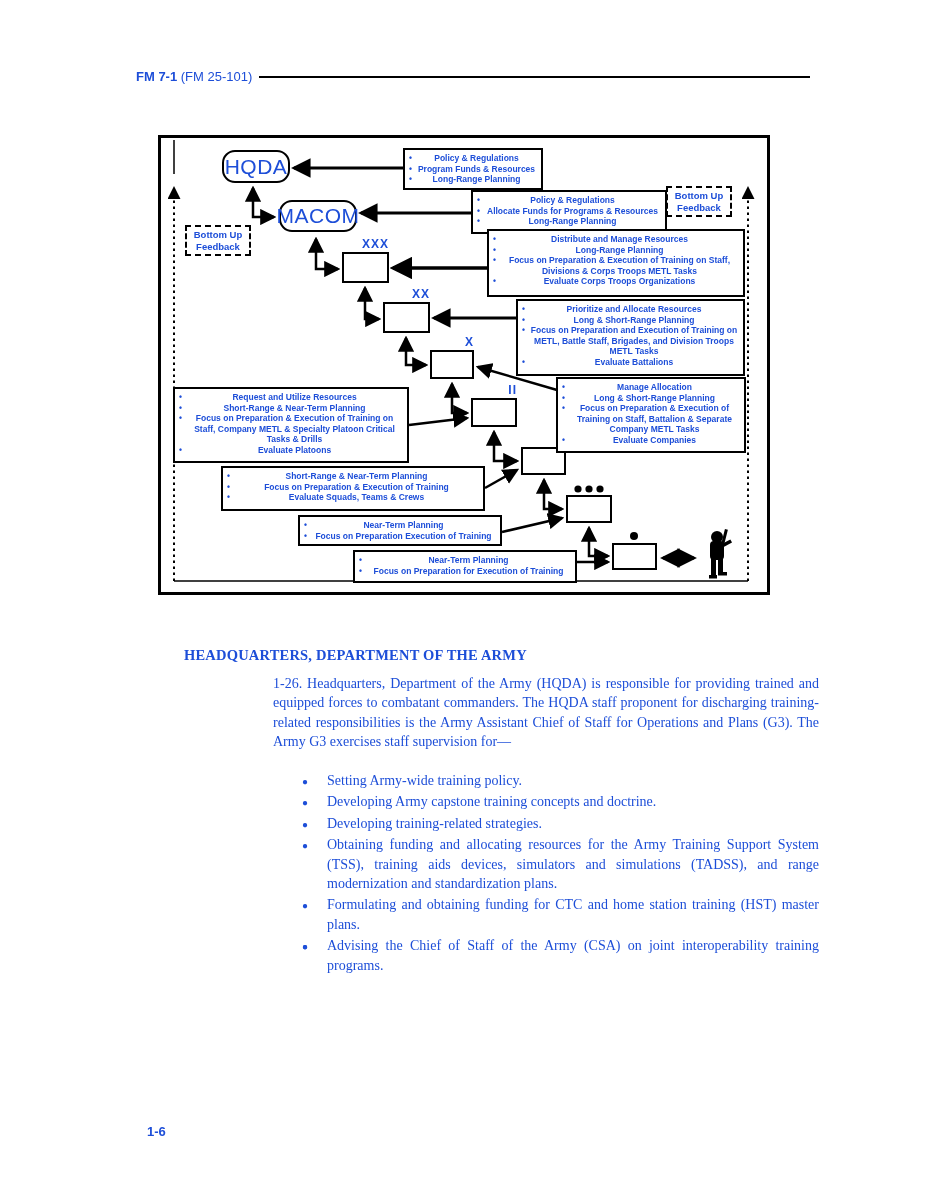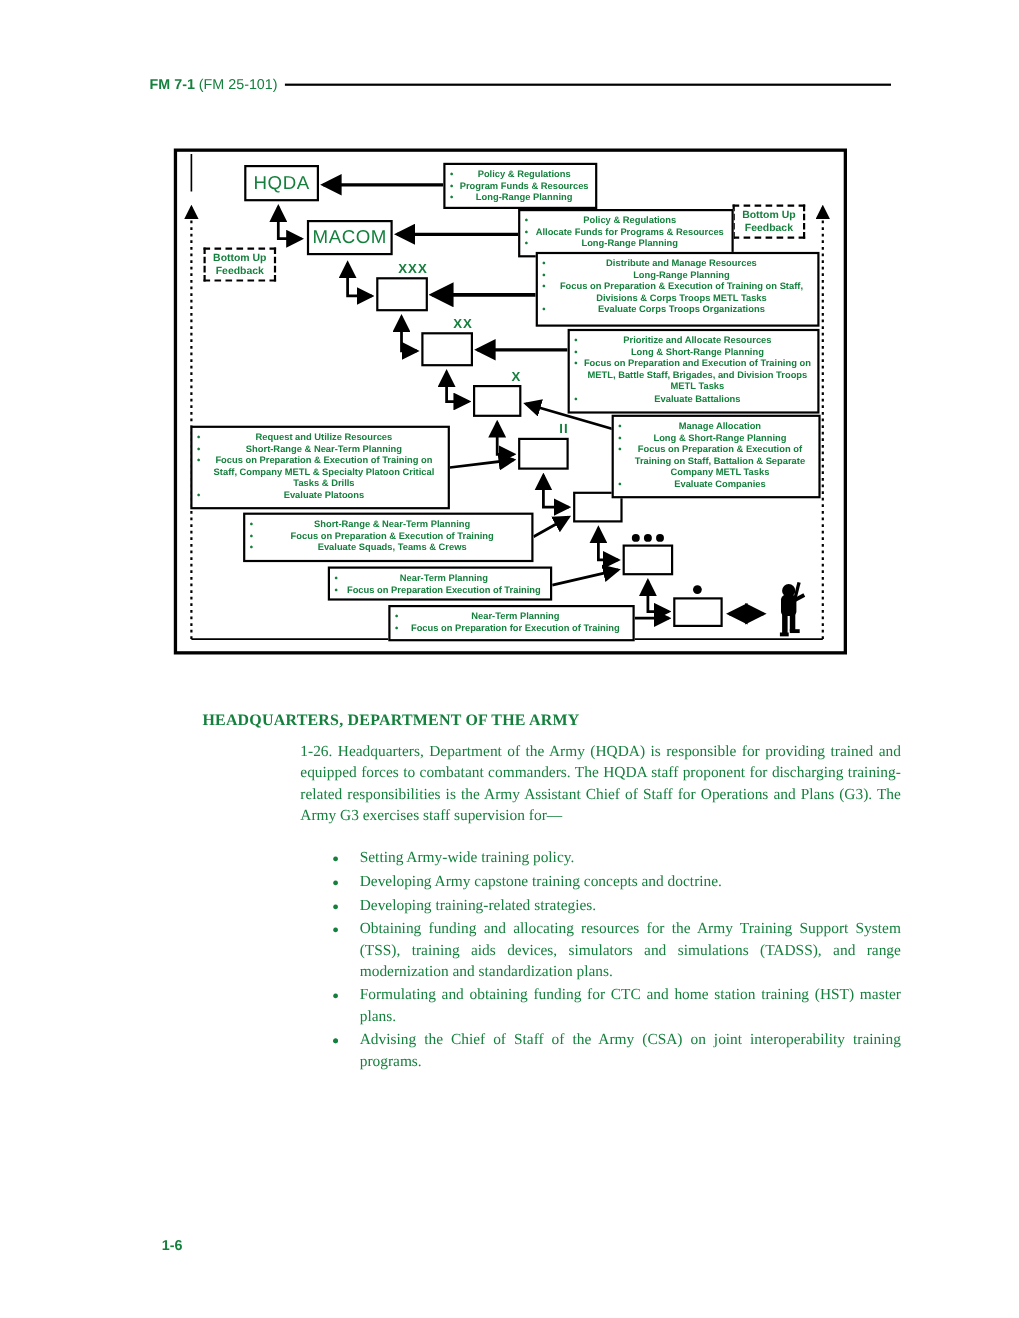--- a/index.html
+++ b/index.html
@@ -1,34 +1,34 @@
 <!DOCTYPE html>
 <html><head>
 <meta charset="utf-8">
 <style>
   html,body{margin:0;padding:0;background:#fff;}
   #page{position:relative;width:926px;height:1198px;background:#fff;overflow:hidden;
-        font-family:"Liberation Serif",serif;color:#15803d;}
+        font-family:"Liberation Serif",serif;color:#1d4ed8;}
 
   
   #hdr{position:absolute;left:136px;top:69px;width:674px;display:flex;align-items:center;
        font-family:"Liberation Sans",sans-serif;font-size:13px;}
   #hdr .code{font-weight:bold;white-space:pre;}
   #hdr .suffix{white-space:pre;}
   #hdr .rule{flex:1;border-top:2px solid #000;margin-left:7px;margin-top:1px;}
 
   
   #fig{position:absolute;left:158px;top:135px;width:612px;height:460px;
        border:3px solid #000;box-sizing:border-box;background:#fff;}
   #fig svg{position:absolute;left:0;top:0;}
 
   .node{position:absolute;border:2px solid #000;background:#fff;box-sizing:border-box;
         display:flex;align-items:center;justify-content:center;
         font-family:"Liberation Sans",sans-serif;}
-  .hq{font-size:17px;letter-spacing:.5px;}
+  .hq{font-size:21px;letter-spacing:.5px;border-radius:13px;}
   .unit-label{position:absolute;font-family:"Liberation Sans",sans-serif;font-size:12px;
         font-weight:bold;letter-spacing:1px;text-align:right;}
   .callout{position:absolute;border:2px solid #000;background:#fff;box-sizing:border-box;
         padding:3px 4px 2px 4px;}
   .dg-line{display:flex;font-family:"Liberation Sans",sans-serif;font-size:8.5px;
         line-height:1.24;font-weight:bold;}
   .dg-line-dot{flex:0 0 7px;width:7px;}
   .dg-line-txt{flex:1;text-align:center;}
   .fb{position:absolute;border:2px dashed #000;background:#fff;box-sizing:border-box;
         display:flex;align-items:center;justify-content:center;text-align:center;

